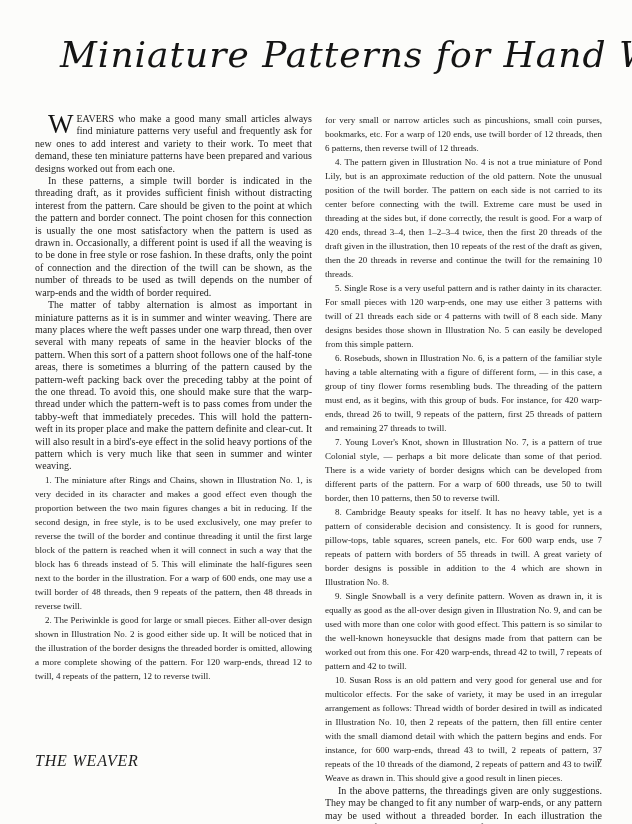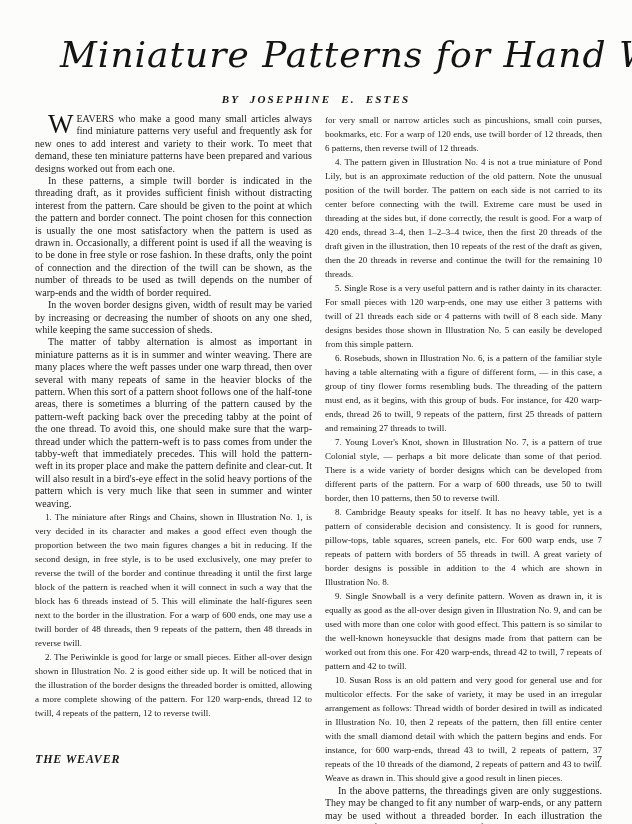--- a/index.html
+++ b/index.html
@@ -90,44 +90,42 @@
     position: absolute;
     top: 752px;
     left: 35px;
     right: 30px;
     display: flex;
     justify-content: space-between;
     align-items: baseline;
   }
   .journal-name {
     font-style: italic;
-    font-weight: bold;
-    font-size: 12px;
+    font-weight: normal;
+    font-size: 16px;
     letter-spacing: 0.8px;
   }
   .page-number {
     font-size: 11px;
   }
 </style>
 </head>
 <body>
 
 <div class="page">
 
   <h1 class="title">Miniature Patterns for Hand Weaving</h1>
 
-  <div class="byline">BY JOSEPHINE E. ESTES</div>
 
   <div class="columns">
 
     <div class="col">
       <p class="para first"><span class="dropcap">W</span><span>EAVERS who make a good many small articles always find miniature patterns very useful and frequently ask for new ones to add interest and variety to their work. To meet that demand, these ten miniature patterns have been prepared and various designs worked out from each one.</span></p>
       <div>
           <p class="para">In these patterns, a simple twill border is indicated in the threading draft, as it provides sufficient finish without distracting interest from the pattern. Care should be given to the point at which the pattern and border connect. The point chosen for this connection is usually the one most satisfactory when the pattern is used as drawn in. Occasionally, a different point is used if all the weaving is to be done in free style or rose fashion. In these drafts, only the point of connection and the direction of the twill can be shown, as the number of threads to be used as twill depends on the number of warp-ends and the width of border required.</p>
-          <p class="para">In the woven border designs given, width of result may be varied by increasing or decreasing the number of shoots on any one shed, while keeping the same succession of sheds.</p>
           <p class="para">The matter of tabby alternation is almost as important in miniature patterns as it is in summer and winter weaving. There are many places where the weft passes under one warp thread, then over several with many repeats of same in the heavier blocks of the pattern. When this sort of a pattern shoot follows one of the half-tone areas, there is sometimes a blurring of the pattern caused by the pattern-weft packing back over the preceding tabby at the point of the one thread. To avoid this, one should make sure that the warp-thread under which the pattern-weft is to pass comes from under the tabby-weft that immediately precedes. This will hold the pattern-weft in its proper place and make the pattern definite and clear-cut. It will also result in a bird's-eye effect in the solid heavy portions of the pattern which is very much like that seen in summer and winter weaving.</p>
         </div>
       <div>
           <p class="para small">1. The miniature after Rings and Chains, shown in Illustration No. 1, is very decided in its character and makes a good effect even though the proportion between the two main figures changes a bit in reducing. If the second design, in free style, is to be used exclusively, one may prefer to reverse the twill of the border and continue threading it until the first large block of the pattern is reached when it will connect in such a way that the block has 6 threads instead of 5. This will eliminate the half-figures seen next to the border in the illustration. For a warp of 600 ends, one may use a twill border of 48 threads, then 9 repeats of the pattern, then 48 threads in reverse twill.</p>
           <p class="para small">2. The Periwinkle is good for large or small pieces. Either all-over design shown in Illustration No. 2 is good either side up. It will be noticed that in the illustration of the border designs the threaded border is omitted, allowing a more complete showing of the pattern. For 120 warp-ends, thread 12 to twill, 4 repeats of the pattern, 12 to reverse twill.</p>
         </div>
     </div>
 
     <div class="col">
       <p class="para small no-indent">for very small or narrow articles such as pincushions, small coin purses, bookmarks, etc. For a warp of 120 ends, use twill border of 12 threads, then 6 patterns, then reverse twill of 12 threads.</p>

